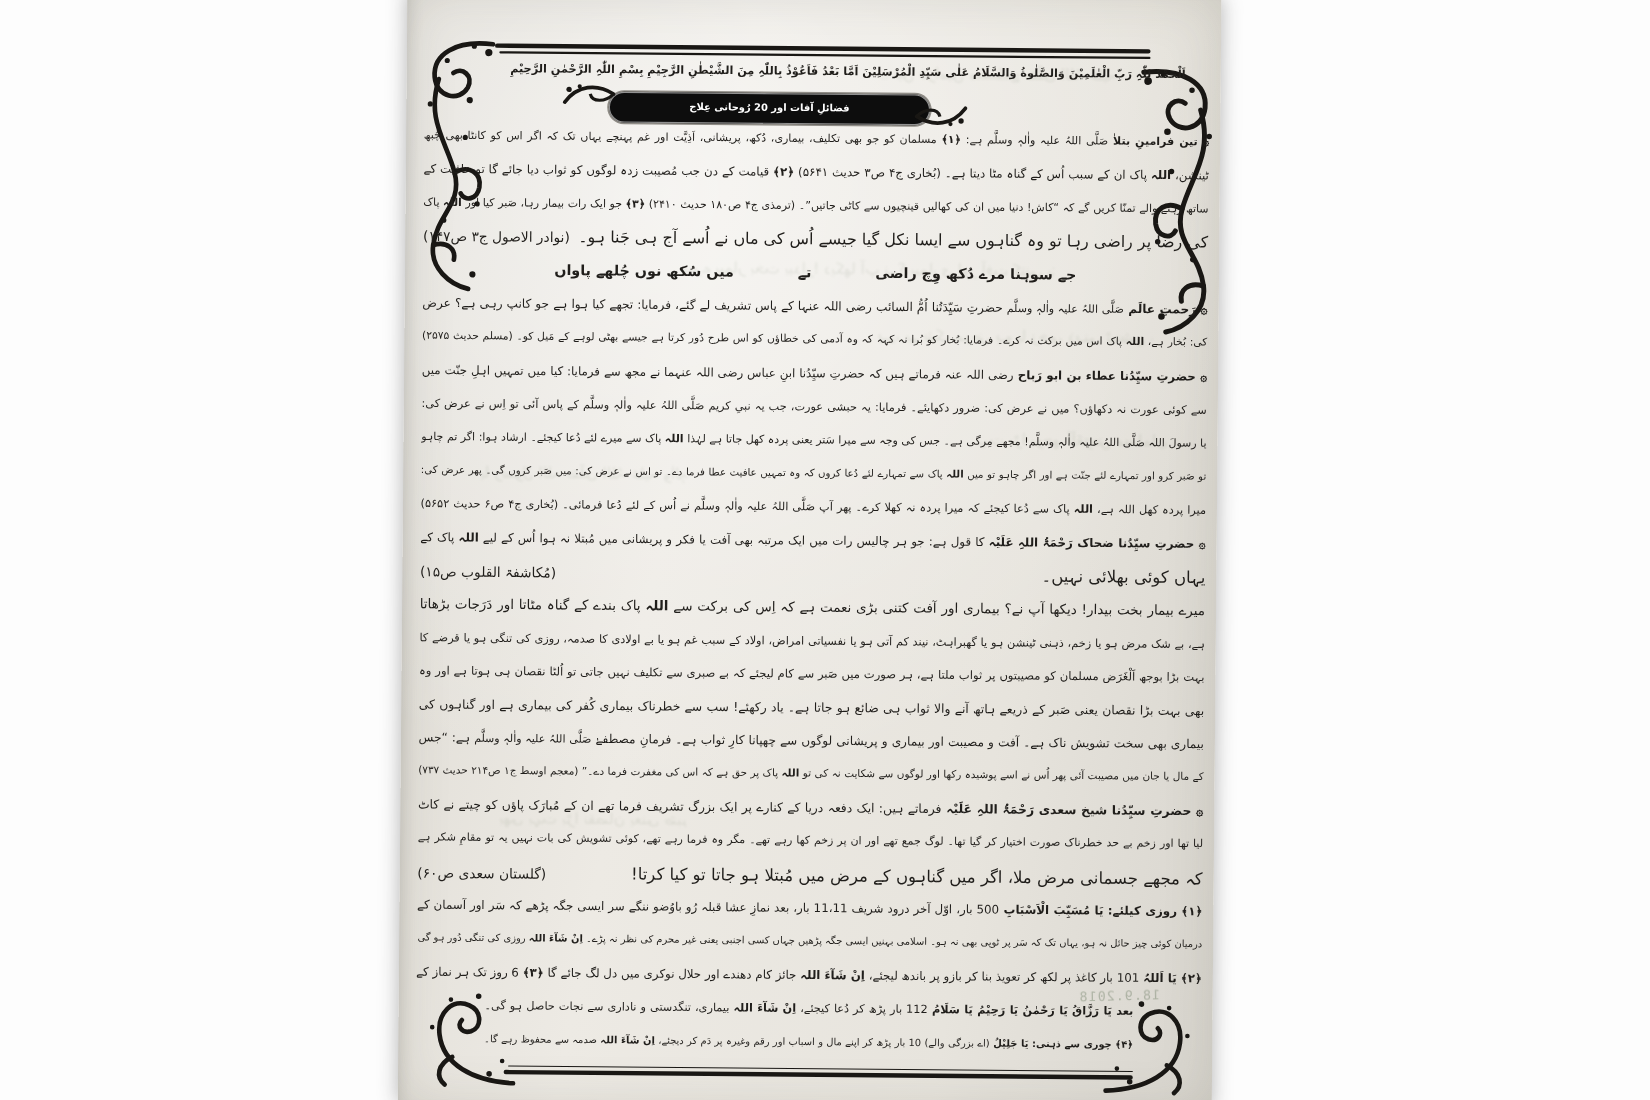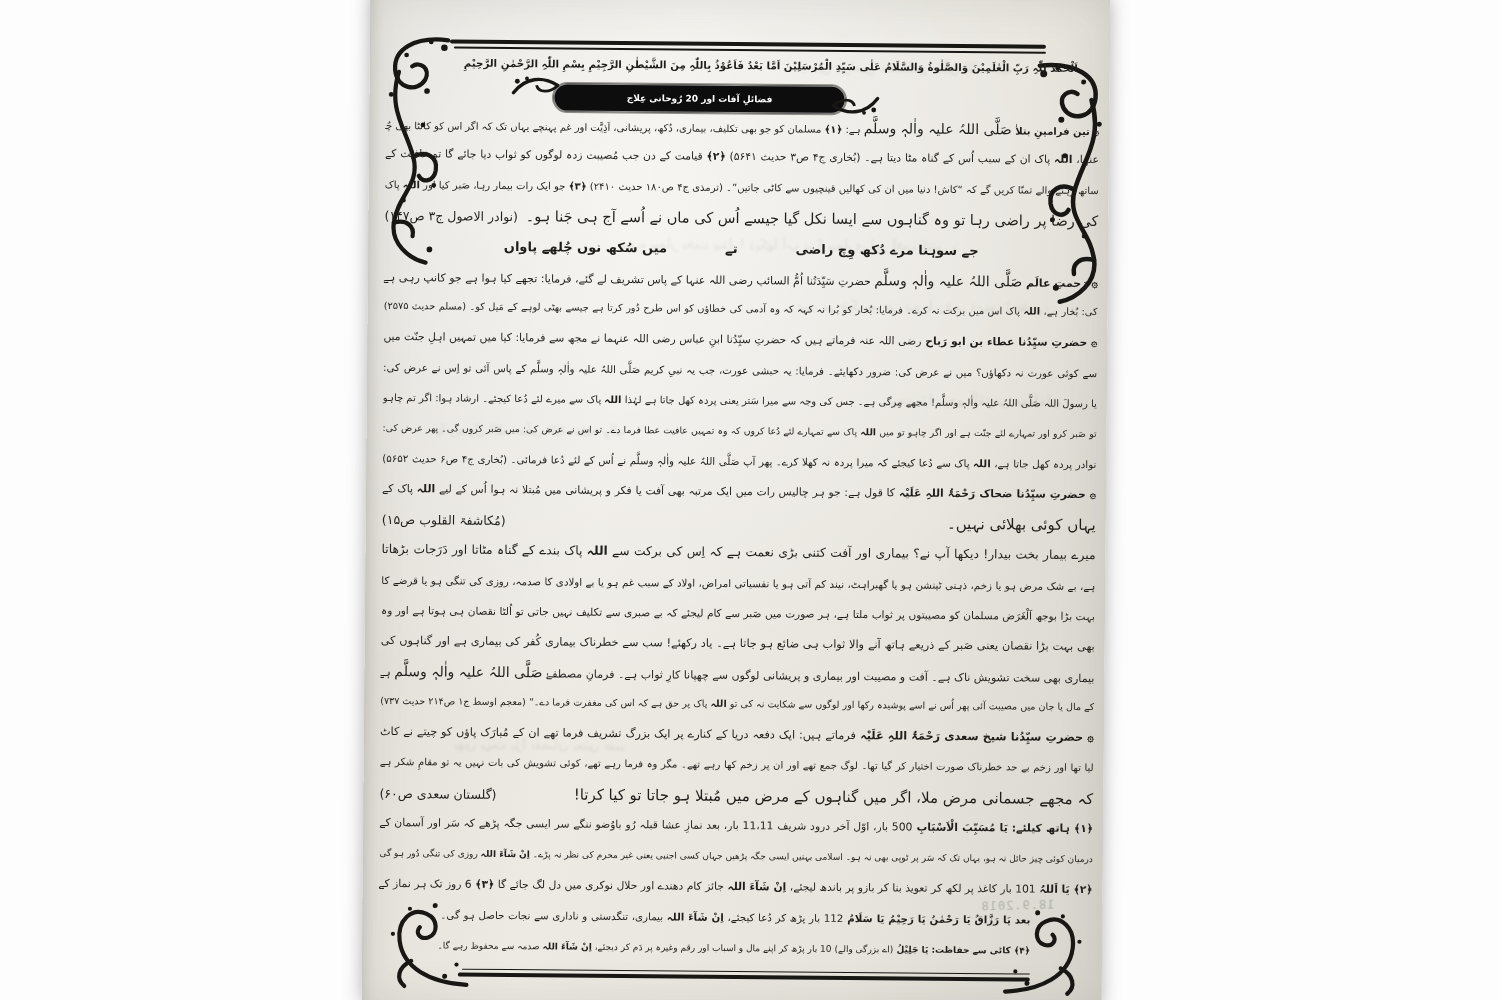--- a/index.html
+++ b/index.html
@@ -38,21 +38,21 @@
     direction:rtl;text-align:center;font-weight:bold;font-size:14px;white-space:nowrap;}
   .title-banner{position:absolute;top:91px;left:184px;width:292px;height:28px;
     background:#0d0d0d;border-radius:15px;color:#fff;display:flex;align-items:center;justify-content:center;
     font-weight:bold;font-size:19px;direction:rtl;white-space:nowrap;
     box-shadow:0 0 0 1.5px #8f8c86, inset 0 0 0 1px rgba(255,255,255,.55);}
   
   #text-area{position:absolute;top:118px;left:16px;right:10px;direction:rtl;}
   .line{height:30.4px;line-height:30.4px;font-size:15px;white-space:nowrap;overflow:hidden;
     text-align:justify;text-align-last:justify;direction:rtl;}
   .line .b{font-weight:bold;}
-  .line .sm{font-size:14px;margin-top:21px;}
+  .line .sm{font-size:10px;margin-top:21px;}
   .line.refline{display:flex;justify-content:space-between;align-items:baseline;text-align-last:auto;}
   .line.refline .ref{font-size:12.5px;}
   .line.couplet{display:flex;justify-content:center;gap:58px;padding:0 120px;text-align-last:auto;font-weight:bold;font-size:15.5px;}
   .line.narrow{padding:0 62px;}
 </style>
 </head>
 <body>
 
 <div class="stage">
   <div class="page">
@@ -134,55 +134,55 @@
       <svg class="orn curl-l">
           <use href="#scurl"></use>
         </svg>
       <svg class="orn curl-r">
           <use href="#scurl"></use>
         </svg>
     </div>
 
     <div id="text-area">
         <div class="line lead fit" style="font-size: 10px;"><span class="b">۞ </span><span class="b">تین فرامینِ بتلاٰ </span><span class="sm">صَلَّی اللہُ علیہ واٰلہٖ وسلَّم</span><span> ہے: </span><span class="b">﴿۱﴾</span><span> مسلمان کو جو بھی تکلیف، بیماری، دُکھ، پریشانی، اَذِیَّت اور غم پہنچے یہاں تک کہ اگر اس کو کانٹا بھی چُبھ</span></div>
-        <div class="line justify fit" style="font-size: 10.75px;"><span>عنہا، </span><span class="b">اللہ</span><span> پاک ان کے سبب اُس کے گناہ مٹا دیتا ہے۔ (بُخاری ج۴ ص۳ حدیث ۵۶۴۱) </span><span class="b">﴿۲﴾</span><span> قیامت کے دن جب مُصیبت زدہ لوگوں کو ثواب دیا جائے گا تو عافیَت کے</span></div>
+        <div class="line justify fit" style="font-size: 10.75px;"><span>ٹینشن، </span><span class="b">اللہ</span><span> پاک ان کے سبب اُس کے گناہ مٹا دیتا ہے۔ (بُخاری ج۴ ص۳ حدیث ۵۶۴۱) </span><span class="b">﴿۲﴾</span><span> قیامت کے دن جب مُصیبت زدہ لوگوں کو ثواب دیا جائے گا تو عافیَت کے</span></div>
         <div class="line justify fit" style="font-size: 10px;"><span>ساتھ رہنے والے تمنّا کریں گے کہ “کاش! دنیا میں ان کی کھالیں قینچیوں سے کاٹی جاتیں”۔ (ترمذی ج۴ ص۱۸۰ حدیث ۲۴۱۰) </span><span class="b">﴿۳﴾</span><span> جو ایک رات بیمار رہا، صَبر کیا اور </span><span class="b">اللہ</span><span> پاک</span></div>
         <div class="line refline fit" style="font-size: 14.5px;">
           <span>کی رضا پر راضی رہا تو وہ گناہوں سے ایسا نکل گیا جیسے اُس کی ماں نے اُسے آج ہی جَنا ہو۔</span>
           <span class="ref">(نوادر الاصول ج۳ ص۱۴۷)</span>
         </div>
         <div class="line couplet fit" style="font-size: 13px;">
           <span>جے سوہنا مرے دُکھ وِچ راضی</span>
           <span>تے</span>
           <span>میں سُکھ نوں چُلھے پاواں</span>
         </div>
         <div class="line lead fit" style="font-size: 11px;"><span class="b">۞ </span><span class="b">رَحمتِ عالَم </span><span class="sm">صَلَّی اللہُ علیہ واٰلہٖ وسلَّم</span><span> حضرتِ سَیِّدَتُنا اُمُّ السائب رضی اللہ عنہا کے پاس تشریف لے گئے، فرمایا: تجھے کیا ہوا ہے جو کانپ رہی ہے؟ عرض</span></div>
         <div class="line justify fit" style="font-size: 9.75px;"><span>کی: بُخار ہے، </span><span class="b">اللہ</span><span> پاک اس میں برکت نہ کرے۔ فرمایا: بُخار کو بُرا نہ کہہ کہ وہ آدمی کی خطاؤں کو اس طرح دُور کرتا ہے جیسے بھٹی لوہے کے مَیل کو۔ (مسلم حدیث ۲۵۷۵)</span></div>
         <div class="line lead fit" style="font-size: 10.75px;"><span class="b">۞ </span><span class="b">حضرتِ سیِّدُنا عطاء بن ابو رَباح </span><span>رضی اللہ عنہ فرماتے ہیں کہ حضرتِ سیِّدُنا ابنِ عباس رضی اللہ عنہما نے مجھ سے فرمایا: کیا میں تمہیں اہلِ جنّت میں</span></div>
         <div class="line justify fit" style="font-size: 10.25px;"><span>سے کوئی عورت نہ دکھاؤں؟ میں نے عرض کی: ضرور دکھایئے۔ فرمایا: یہ حبشی عورت، جب یہ نبیِ کریم صَلَّی اللہُ علیہ واٰلہٖ وسلَّم کے پاس آئی تو اِس نے عرض کی:</span></div>
         <div class="line justify fit" style="font-size: 10px;"><span>یا رسولَ اللہ صَلَّی اللہُ علیہ واٰلہٖ وسلَّم! مجھے مِرگی ہے۔ جس کی وجہ سے میرا سَتر یعنی پردہ کھل جاتا ہے لہٰذا </span><span class="b">اللہ</span><span> پاک سے میرے لئے دُعا کیجئے۔ ارشاد ہوا: اگر تم چاہو</span></div>
         <div class="line justify fit" style="font-size: 9.25px;"><span>تو صَبر کرو اور تمہارے لئے جنّت ہے اور اگر چاہو تو میں </span><span class="b">اللہ</span><span> پاک سے تمہارے لئے دُعا کروں کہ وہ تمہیں عافیت عطا فرما دے۔ تو اس نے عرض کی: میں صَبر کروں گی۔ پھر عرض کی:</span></div>
-        <div class="line justify fit" style="font-size: 10.25px;"><span>نوادر پردہ کھل جاتا ہے، </span><span class="b">اللہ</span><span> پاک سے دُعا کیجئے کہ میرا پردہ نہ کھلا کرے۔ پھر آپ صَلَّی اللہُ علیہ واٰلہٖ وسلَّم نے اُس کے لئے دُعا فرمائی۔ (بُخاری ج۴ ص۶ حدیث ۵۶۵۲)</span></div>
+        <div class="line justify fit" style="font-size: 10.25px;"><span>میرا پردہ کھل اللہ ہے، </span><span class="b">اللہ</span><span> پاک سے دُعا کیجئے کہ میرا پردہ نہ کھلا کرے۔ پھر آپ صَلَّی اللہُ علیہ واٰلہٖ وسلَّم نے اُس کے لئے دُعا فرمائی۔ (بُخاری ج۴ ص۶ حدیث ۵۶۵۲)</span></div>
         <div class="line lead fit" style="font-size: 10.75px;"><span class="b">۞ </span><span class="b">حضرتِ سیِّدُنا ضحاک رَحْمَۃُ اللہِ عَلَیْہ </span><span>کا قول ہے: جو ہر چالیس رات میں ایک مرتبہ بھی آفت یا فکر و پریشانی میں مُبتلا نہ ہوا اُس کے لیے </span><span class="b">اللہ</span><span> پاک کے</span></div>
         <div class="line refline fit">
           <span>یہاں کوئی بھلائی نہیں۔</span>
           <span class="ref">(مُکاشفۃ القلوب ص۱۵)</span>
         </div>
         <div class="line justify fit" style="font-size: 12.25px;"><span>میرے بیمار بخت بیدار! دیکھا آپ نے؟ بیماری اور آفت کتنی بڑی نعمت ہے کہ اِس کی برکت سے </span><span class="b">اللہ</span><span> پاک بندے کے گناہ مٹاتا اور دَرَجات بڑھاتا</span></div>
         <div class="line justify fit" style="font-size: 10.25px;"><span>ہے، بے شک مرض ہو یا زخم، ذہنی ٹینشن ہو یا گھبراہٹ، نیند کم آتی ہو یا نفسیاتی امراض، اولاد کے سبب غم ہو یا بے اولادی کا صدمہ، روزی کی تنگی ہو یا قرضے کا</span></div>
         <div class="line justify fit" style="font-size: 10.5px;"><span>بہت بڑا بوجھ اَلْغَرَض مسلمان کو مصیبتوں پر ثواب ملتا ہے، ہر صورت میں صَبر سے کام لیجئے کہ بے صبری سے تکلیف نہیں جاتی تو اُلٹا نقصان ہی ہوتا ہے اور وہ</span></div>
         <div class="line justify fit" style="font-size: 11.25px;"><span>بھی بہت بڑا نقصان یعنی صَبر کے ذریعے ہاتھ آنے والا ثواب ہی ضائع ہو جاتا ہے۔ یاد رکھئے! سب سے خطرناک بیماری کُفر کی بیماری ہے اور گناہوں کی</span></div>
         <div class="line justify fit" style="font-size: 11px;"><span>بیماری بھی سخت تشویش ناک ہے۔ آفت و مصیبت اور بیماری و پریشانی لوگوں سے چھپانا کارِ ثواب ہے۔ فرمانِ مصطفےٰ </span><span class="sm">صَلَّی اللہُ علیہ واٰلہٖ وسلَّم</span><span> ہے: “جس</span></div>
         <div class="line justify fit" style="font-size: 9.5px;"><span>کے مال یا جان میں مصیبت آئی پھر اُس نے اسے پوشیدہ رکھا اور لوگوں سے شکایت نہ کی تو </span><span class="b">اللہ</span><span> پاک پر حق ہے کہ اس کی مغفرت فرما دے۔” (معجم اوسط ج۱ ص۲۱۴ حدیث ۷۳۷)</span></div>
         <div class="line lead fit" style="font-size: 11.25px;"><span class="b">۞ </span><span class="b">حضرتِ سیِّدُنا شیخ سعدی رَحْمَۃُ اللہِ عَلَیْہ </span><span>فرماتے ہیں: ایک دفعہ دریا کے کنارے پر ایک بزرگ تشریف فرما تھے ان کے مُبارَک پاؤں کو چیتے نے کاٹ</span></div>
         <div class="line justify fit" style="font-size: 10px;"><span>لیا تھا اور زخم بے حد خطرناک صورت اختیار کر گیا تھا۔ لوگ جمع تھے اور ان پر زخم کھا رہے تھے۔ مگر وہ فرما رہے تھے، کوئی تشویش کی بات نہیں یہ تو مقامِ شکر ہے</span></div>
         <div class="line refline fit">
           <span>کہ مجھے جسمانی مرض ملا، اگر میں گناہوں کے مرض میں مُبتلا ہو جاتا تو کیا کرتا!</span>
           <span class="ref">(گلستان سعدی ص۶۰)</span>
         </div>
-        <div class="line lead fit" style="font-size: 10.75px;"><span class="b">﴿۱﴾</span><span class="b"> ہاتھ کیلئے: </span><span class="b">یَا مُسَبِّبَ الْاَسْبَابِ </span><span>500 بار، اوّل آخر درود شریف 11،11 بار، بعد نمازِ عشا قبلہ رُو باوُضو ننگے سر ایسی جگہ پڑھے کہ سَر اور آسمان کے</span></div>
+        <div class="line lead fit" style="font-size: 10.75px;"><span class="b">﴿۱﴾</span><span class="b"> روزی کیلئے: </span><span class="b">یَا مُسَبِّبَ الْاَسْبَابِ </span><span>500 بار، اوّل آخر درود شریف 11،11 بار، بعد نمازِ عشا قبلہ رُو باوُضو ننگے سر ایسی جگہ پڑھے کہ سَر اور آسمان کے</span></div>
         <div class="line justify fit" style="font-size: 9px;"><span>درمیان کوئی چیز حائل نہ ہو، یہاں تک کہ سَر پر ٹوپی بھی نہ ہو۔ اسلامی بہنیں ایسی جگہ پڑھیں جہاں کسی اجنبی یعنی غیر محرم کی نظر نہ پڑے۔ </span><span class="b">اِنْ شَآءَ اللہ</span><span> روزی کی تنگی دُور ہو گی۔</span></div>
         <div class="line justify fit" style="font-size: 10.75px;"><span class="b">﴿۲﴾</span><span class="b"> یَا اَللہُ </span><span>101 بار کاغذ پر لکھ کر تعویذ بنا کر بازو پر باندھ لیجئے، </span><span class="b">اِنْ شَآءَ اللہ</span><span> جائز کام دھندے اور حلال نوکری میں دل لگ جائے گا </span><span class="b">﴿۳﴾</span><span> 6 روز تک ہر نماز کے</span></div>
         <div class="line narrow fit" style="font-size: 10.25px;"><span class="b">بعد یَا رَزَّاقُ یَا رَحْمٰنُ یَا رَحِیْمُ یَا سَلَامُ </span><span>112 بار پڑھ کر دُعا کیجئے، </span><span class="b">اِنْ شَآءَ اللہ</span><span> بیماری، تنگدستی و ناداری سے نجات حاصل ہو گی۔</span></div>
-        <div class="line narrow fit" style="font-size: 9px;"><span class="b">﴿۴﴾</span><span class="b"> کاٹی سے حفاظت: </span><span class="b">یَا جَلِیْلُ </span><span>(اے بزرگی والے) 10 بار پڑھ کر اپنے مال و اسباب اور رقم وغیرہ پر دَم کر دیجئے، </span><span class="b">اِنْ شَآءَ اللہ</span><span> صدمہ سے محفوظ رہے گا۔</span></div>
+        <div class="line narrow fit" style="font-size: 9px;"><span class="b">﴿۴﴾</span><span class="b"> چوری سے ذہنی: </span><span class="b">یَا جَلِیْلُ </span><span>(اے بزرگی والے) 10 بار پڑھ کر اپنے مال و اسباب اور رقم وغیرہ پر دَم کر دیجئے، </span><span class="b">اِنْ شَآءَ اللہ</span><span> صدمہ سے محفوظ رہے گا۔</span></div>
       </div>
   </div>
 </div>
 
 </body></html>

